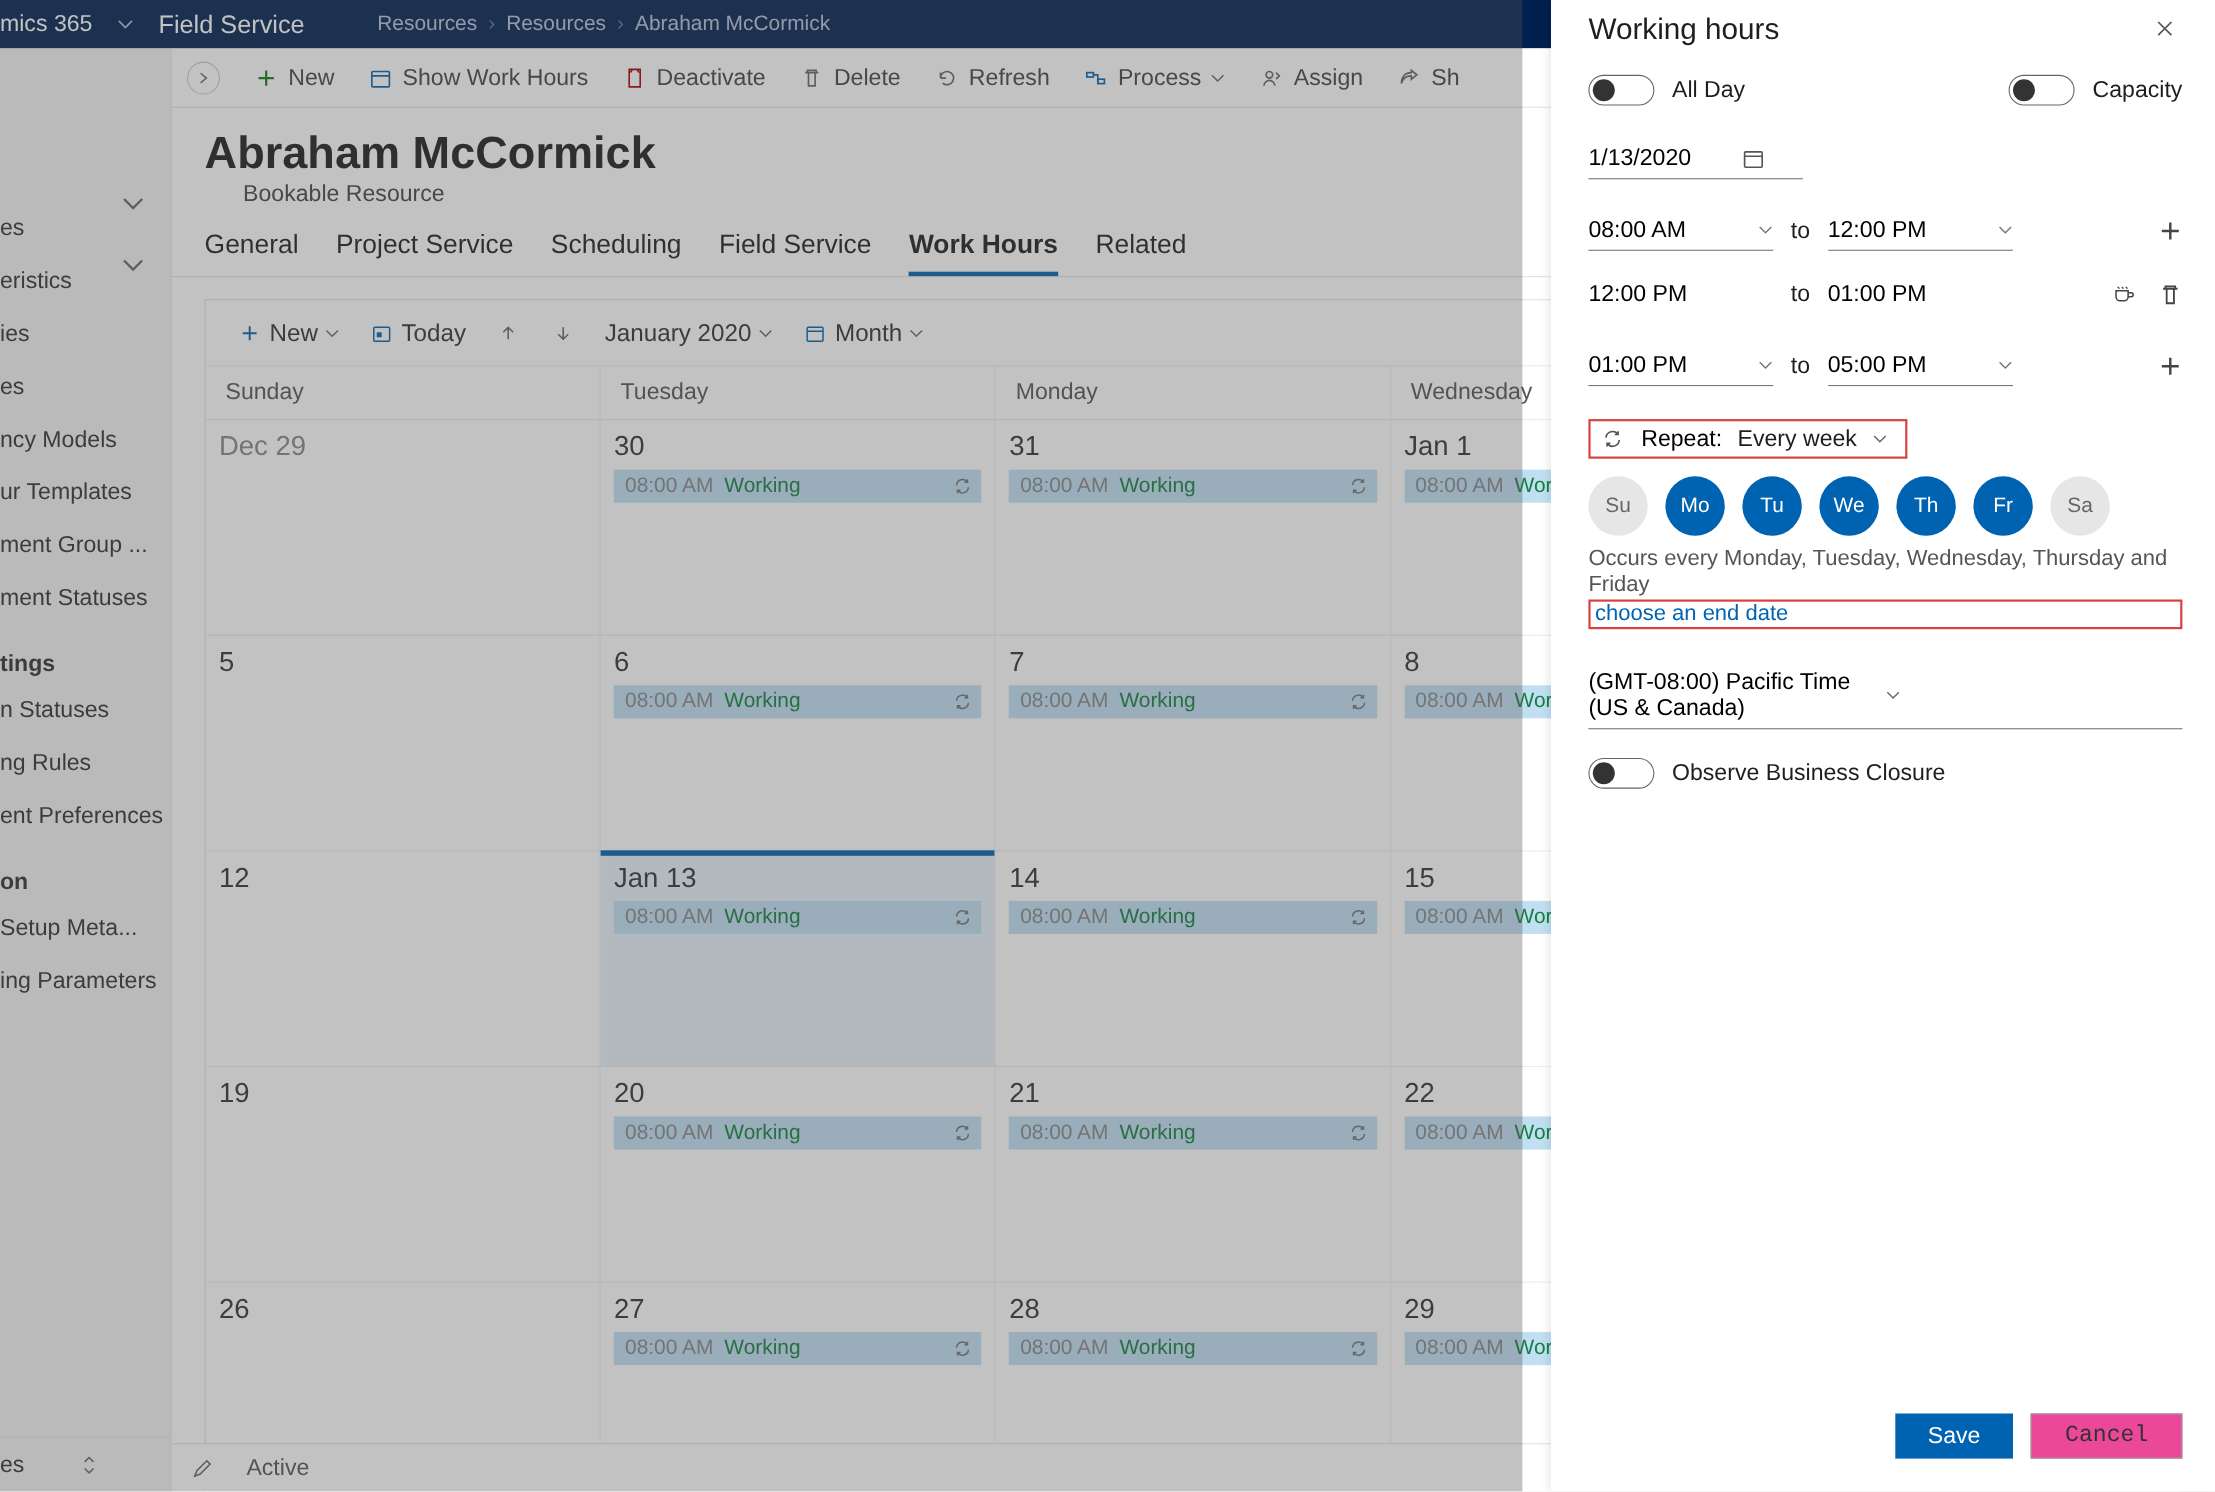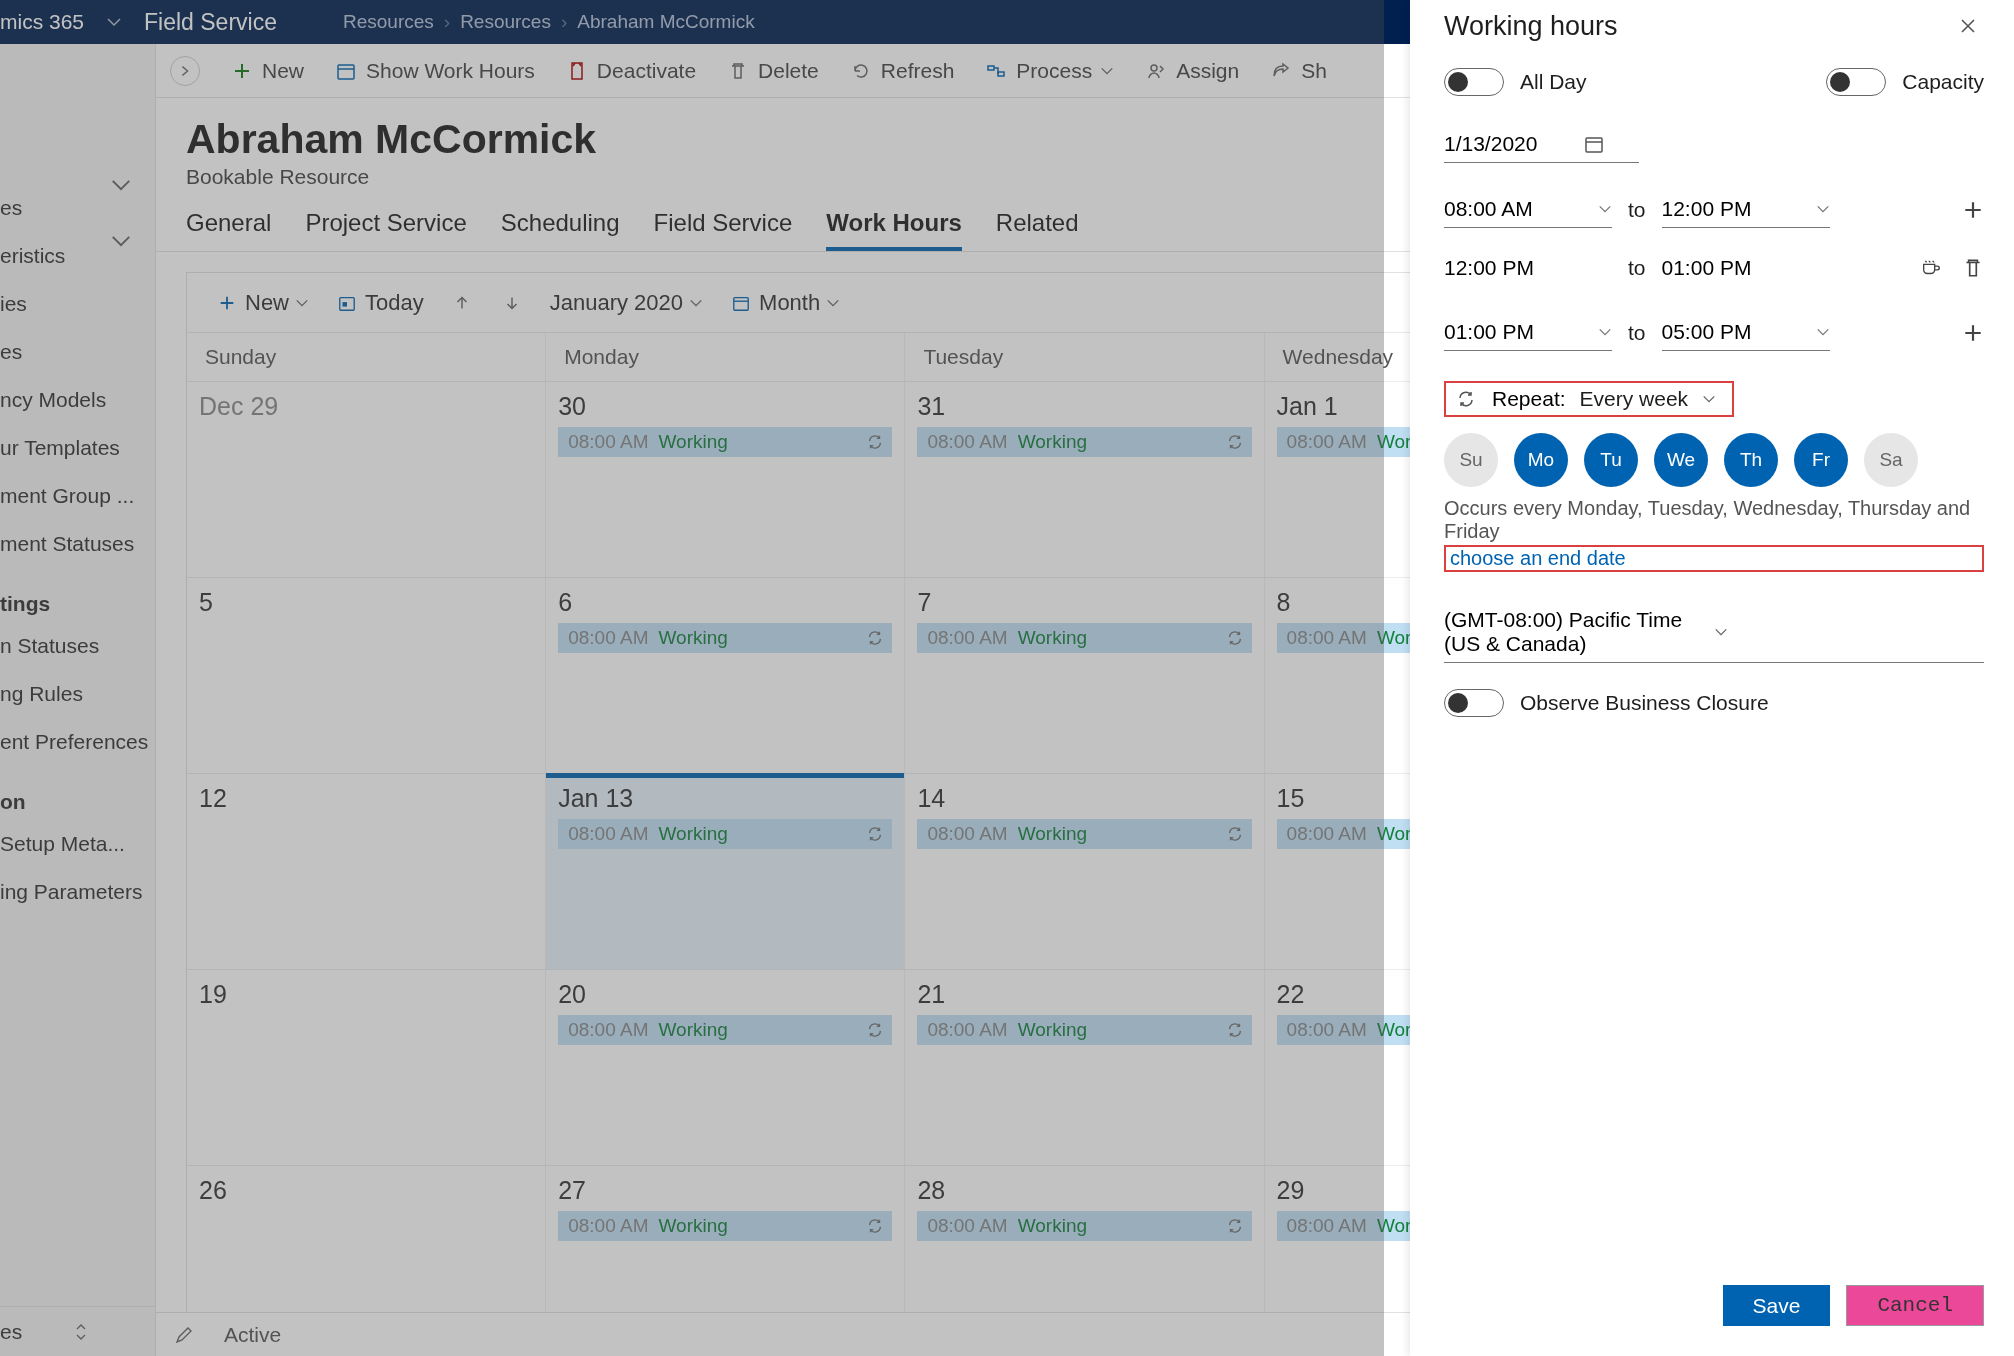--- a/index.html
+++ b/index.html
@@ -29,21 +29,21 @@
   .cmdbar { height: 54px; border-bottom: 1px solid #e1e1e1; display:flex; align-items:center; padding: 0 14px; gap: 30px; color:#444; font-size:21px; }
   .cmdbar .pill { width:30px;height:30px;border:1px solid #ccc;border-radius:50%;display:flex;align-items:center;justify-content:center;font-size:15px;color:#666; }
   .cmd-item { display:flex; align-items:center; gap:8px; cursor:pointer; }
   .ico { width:24px;height:24px;display:inline-flex;align-items:center;justify-content:center; }
   .green { color:#107c10; }
   .red { color:#a80000; }
   .blue-ico { color:#0063b1; }
 
   .page-hdr { padding: 18px 30px 0 30px; }
   .page-hdr h1 { font-size: 41px; font-weight: 600; color:#1e1e1e; }
-  .page-hdr .sub { font-size: 21px; color:#444; margin-top: 2px; }
+  .page-hdr .sub { font-size: 21px; color:#444; margin-top: 2px; margin-left: 35px; }
 
   .tabs { display:flex; gap: 34px; padding: 20px 30px 0; border-bottom:1px solid #e1e1e1; }
   .tab { font-size: 24px; color:#1e1e1e; padding-bottom: 10px; cursor:pointer; }
   .tab.active { font-weight:600; border-bottom: 4px solid #0063b1; }
 
   
   .cal-wrap { margin: 20px 30px 0; border:1px solid #e1e1e1; background:#fff; }
   .cal-toolbar { height:60px; display:flex; align-items:center; gap:10px; padding:0 20px; border-bottom:1px solid #eaeaea; font-size:22px; color:#323232; }
   .cal-toolbar .tb-item { display:flex; align-items:center; gap:6px; padding:4px 8px; cursor:pointer; }
   .cal-head { display:grid; grid-template-columns: repeat(5, 1fr); }
@@ -330,22 +330,22 @@
         <span>Month</span>
         <span>
             <svg width="14" height="14" viewBox="0 0 16 16">
               <path d="M2 5l6 6 6-6" stroke="#666" stroke-width="1.5" fill="none"></path>
             </svg>
           </span>
       </div>
     </div>
     <div class="cal-head" id="cal-head">
         <div>Sunday</div>
+        <div>Tuesday</div>
         <div>Monday</div>
-        <div>Tuesday</div>
         <div>Wednesday</div>
         <div>Thursday</div>
       </div>
     <div class="cal-body" id="cal-body">
         <div class="cell">
           <div class="dnum">Dec 29</div>
         </div>
         <div class="cell in-month">
           <div class="dnum">30</div>
           <div class="evt">

